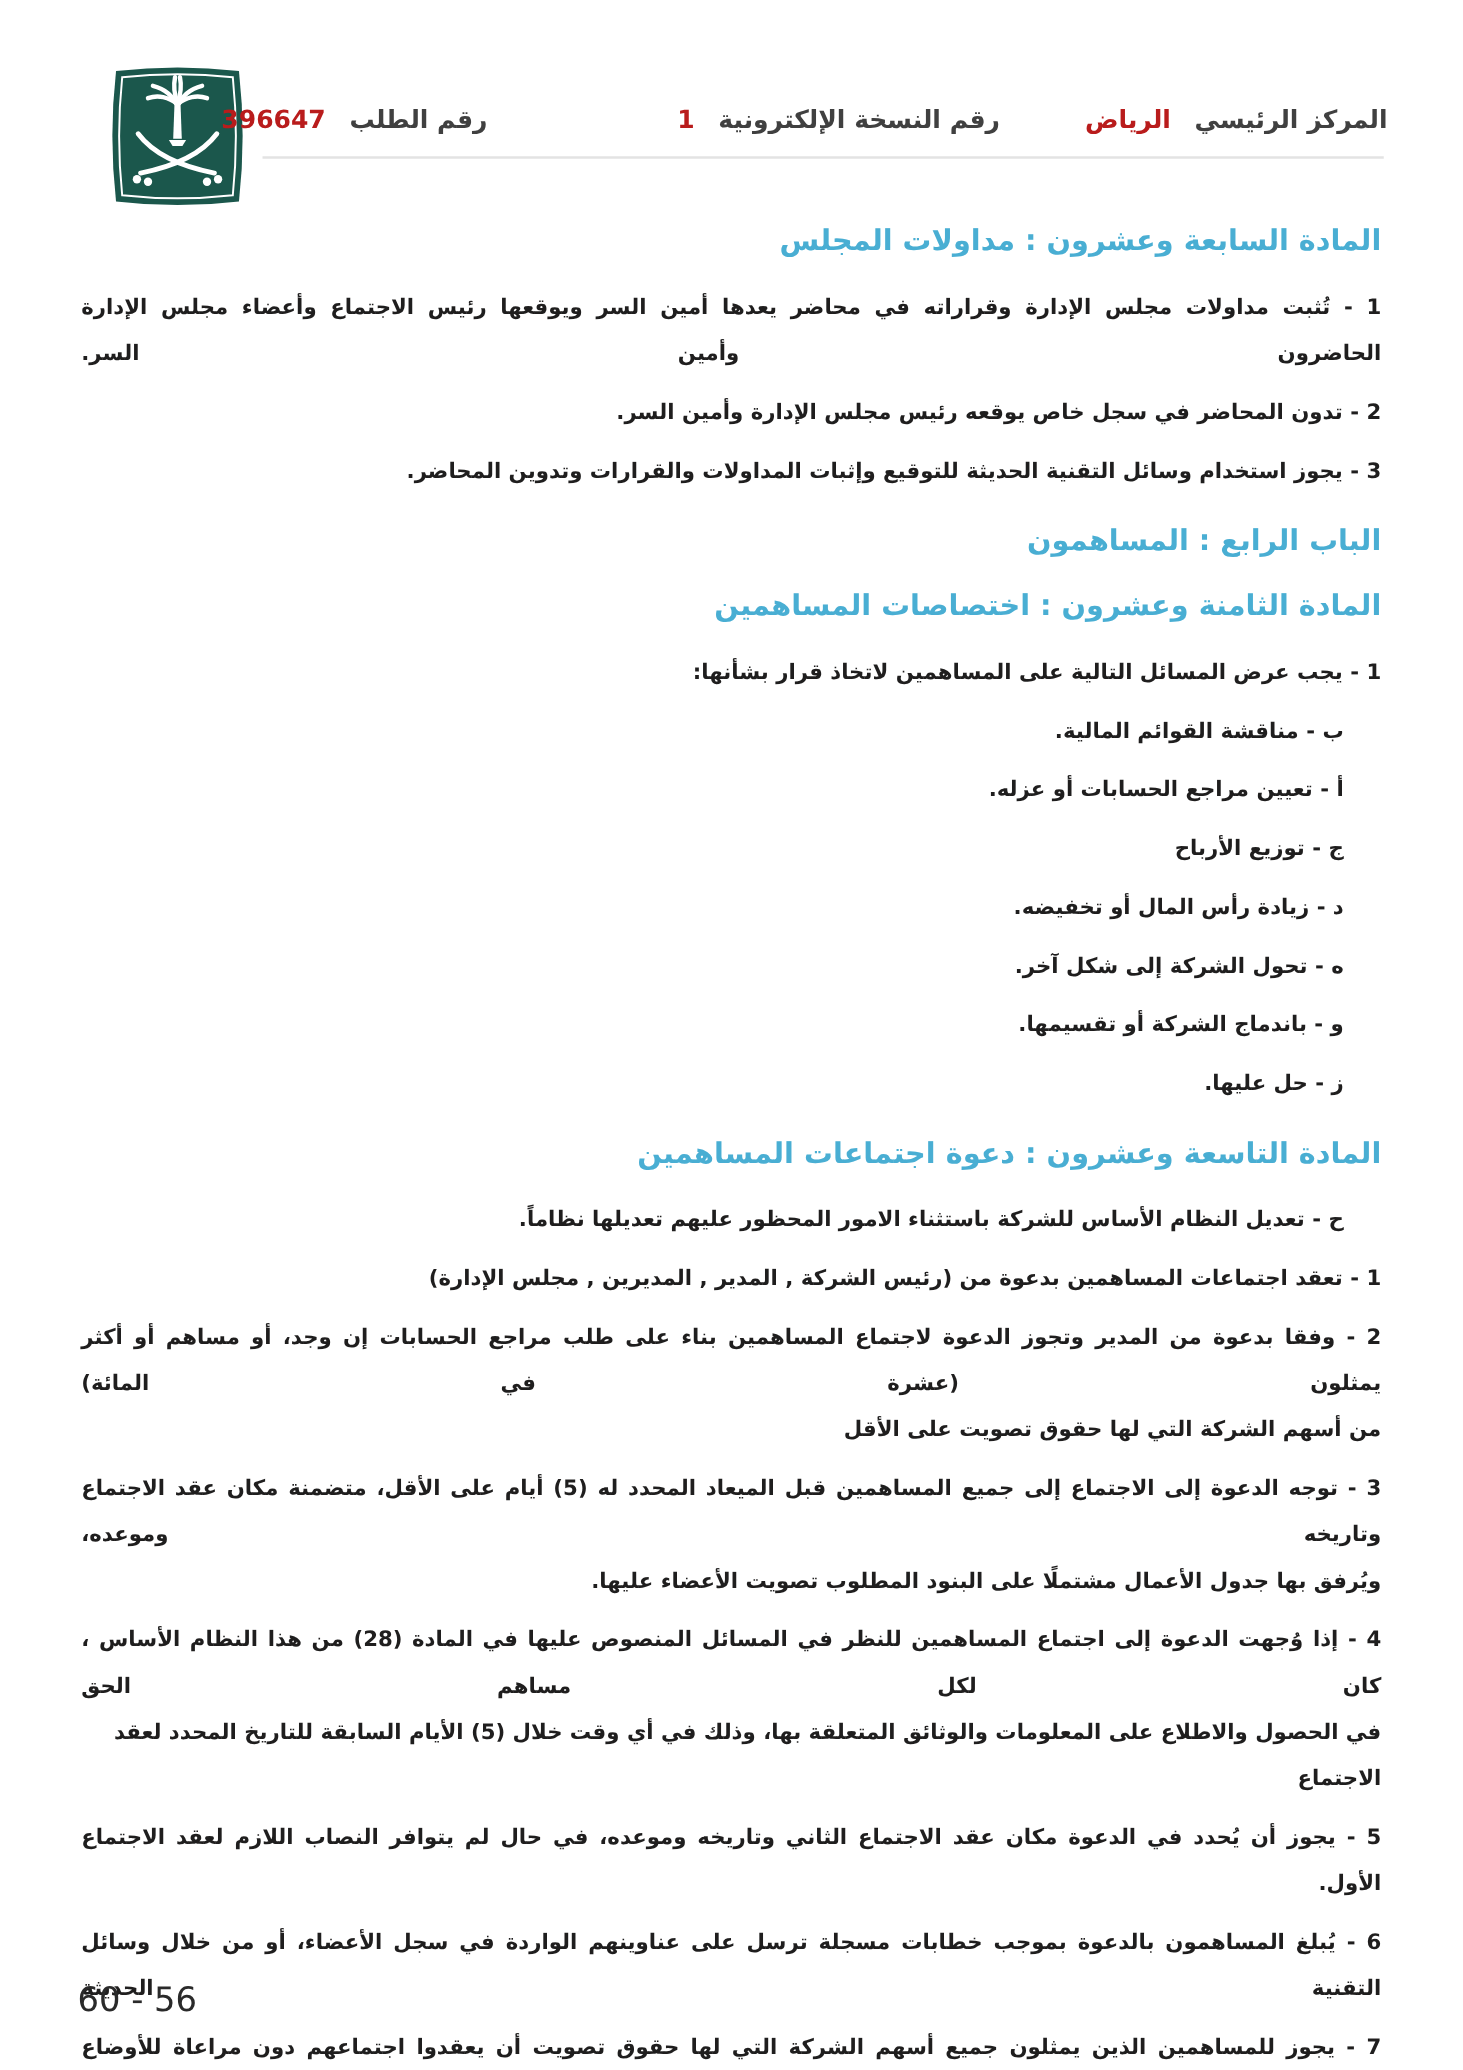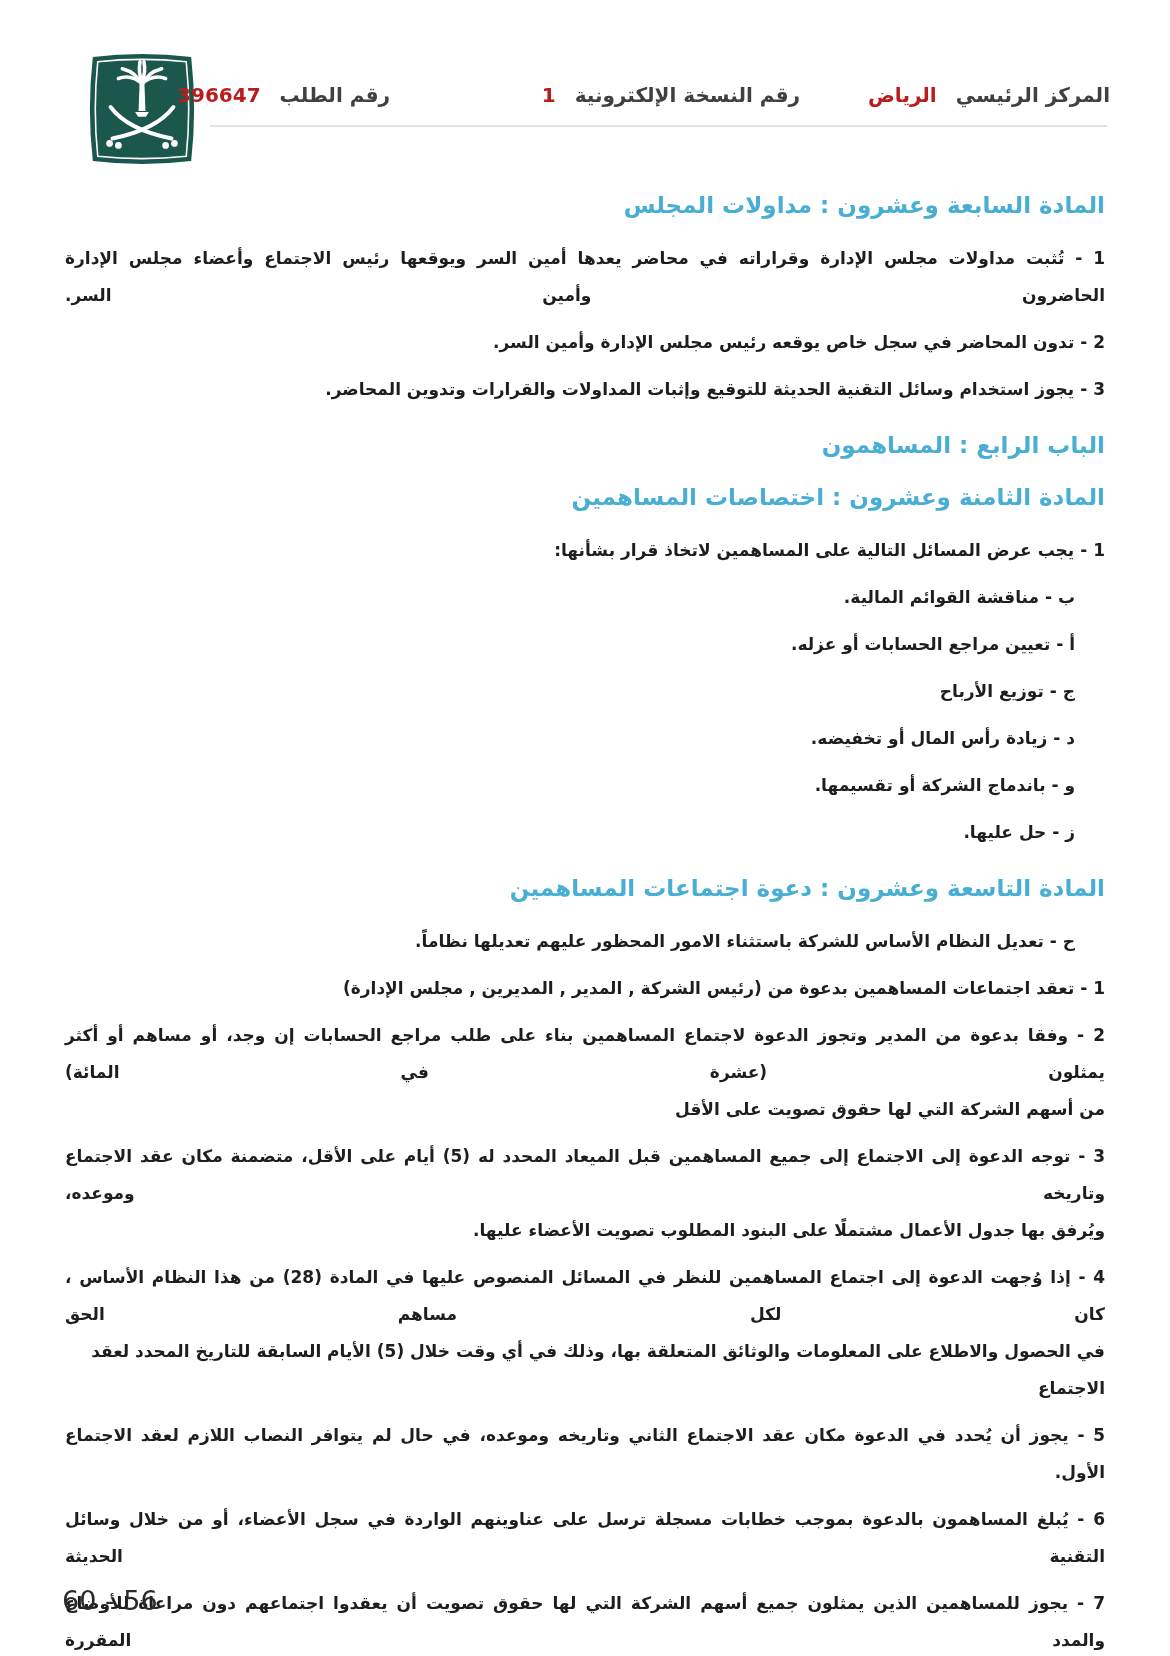--- a/index.html
+++ b/index.html
@@ -30,21 +30,21 @@
   
   .doc{
     position:absolute;top:178px;right:65px;left:65px;
     direction:rtl;
   }
   .block{margin:0 0 10px 0;}
   .heading{
     color:#49aed3;font-size:23px;font-weight:bold;line-height:30px;
     margin:22px 0 20px 0;text-align:right;
   }
-  .heading:first-child{margin-top:12px;}
+  .heading:first-child{margin-top:0;}
   .clause,.subclause{font-size:17px;font-weight:bold;line-height:37px;}
   .subclause{padding-right:30px;}
   .line{text-align:right;}
   .line.fill{text-align:justify;text-align-last:justify;}
   
   .footer{
     position:absolute;left:62px;top:1588px;
     direction:ltr;font-size:27px;color:#2a2a2a;line-height:26px;
     font-family:"DejaVu Sans",sans-serif;
   }
@@ -126,20 +126,23 @@
       <div class="block subclause">
         <div class="line">أ - تعيين مراجع الحسابات أو عزله.</div>
       </div>
       <div class="block subclause">
         <div class="line">ج - توزيع الأرباح</div>
       </div>
       <div class="block subclause">
         <div class="line">د - زيادة رأس المال أو تخفيضه.</div>
       </div>
       <div class="block subclause">
+        <div class="line">ه - تحول الشركة إلى شكل آخر.</div>
+      </div>
+      <div class="block subclause">
         <div class="line">و - باندماج الشركة أو تقسيمها.</div>
       </div>
       <div class="block subclause">
         <div class="line">ز - حل عليها.</div>
       </div>
       <div class="block heading">
         <div class="line">المادة التاسعة وعشرون : دعوة اجتماعات المساهمين</div>
       </div>
       <div class="block subclause">
         <div class="line">ح - تعديل النظام الأساس للشركة باستثناء الامور المحظور عليهم تعديلها نظاماً.</div>

